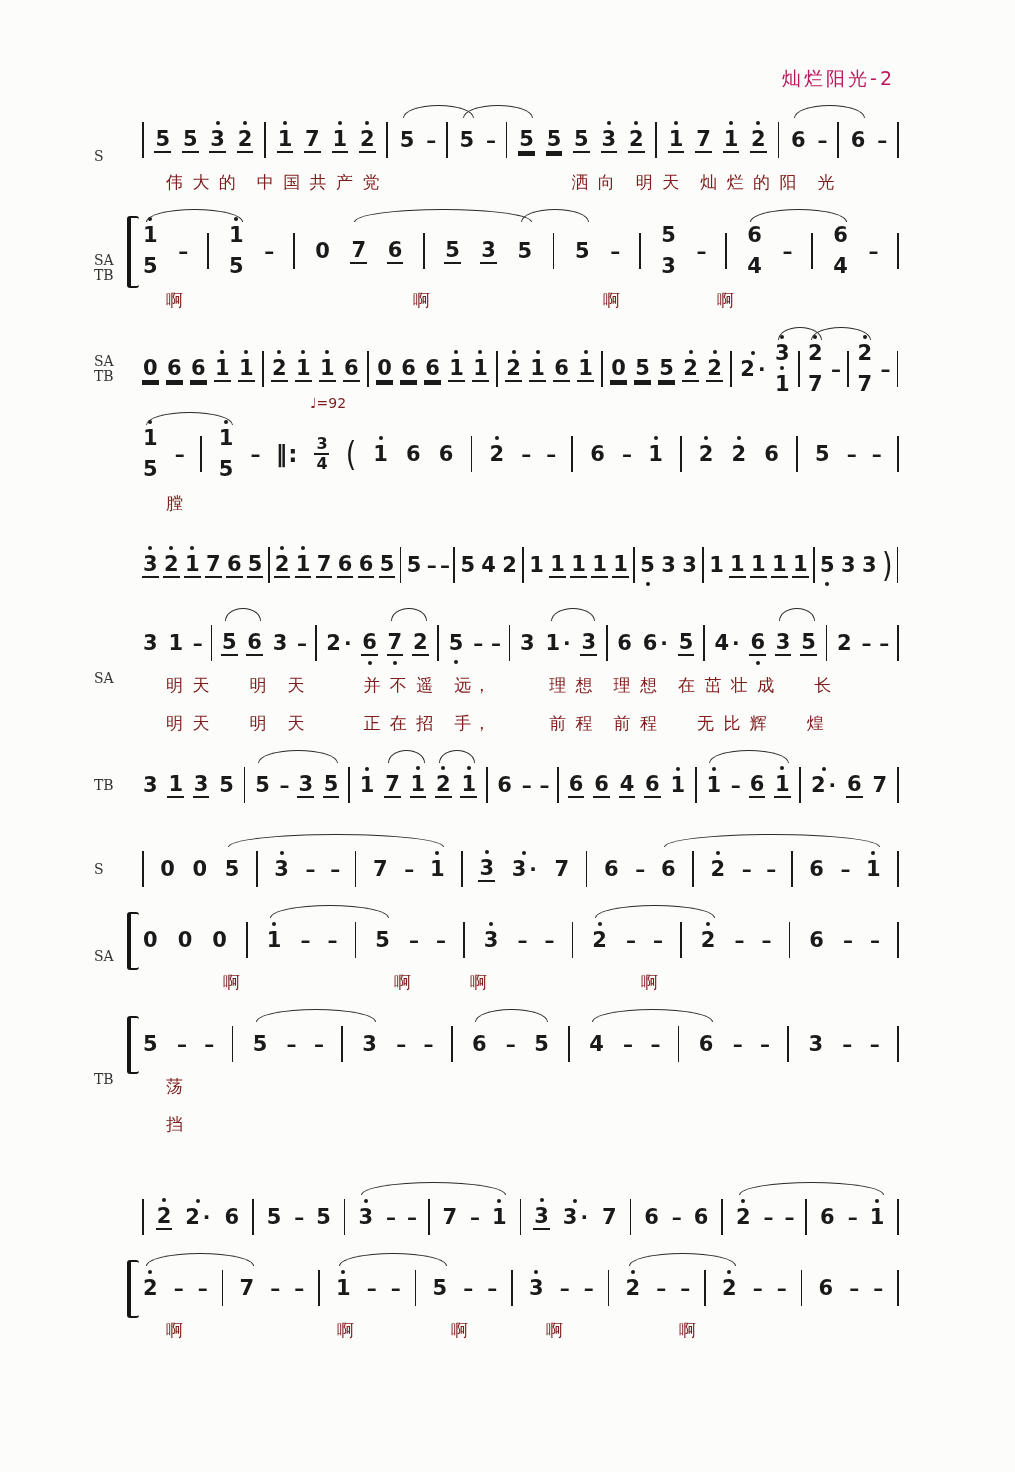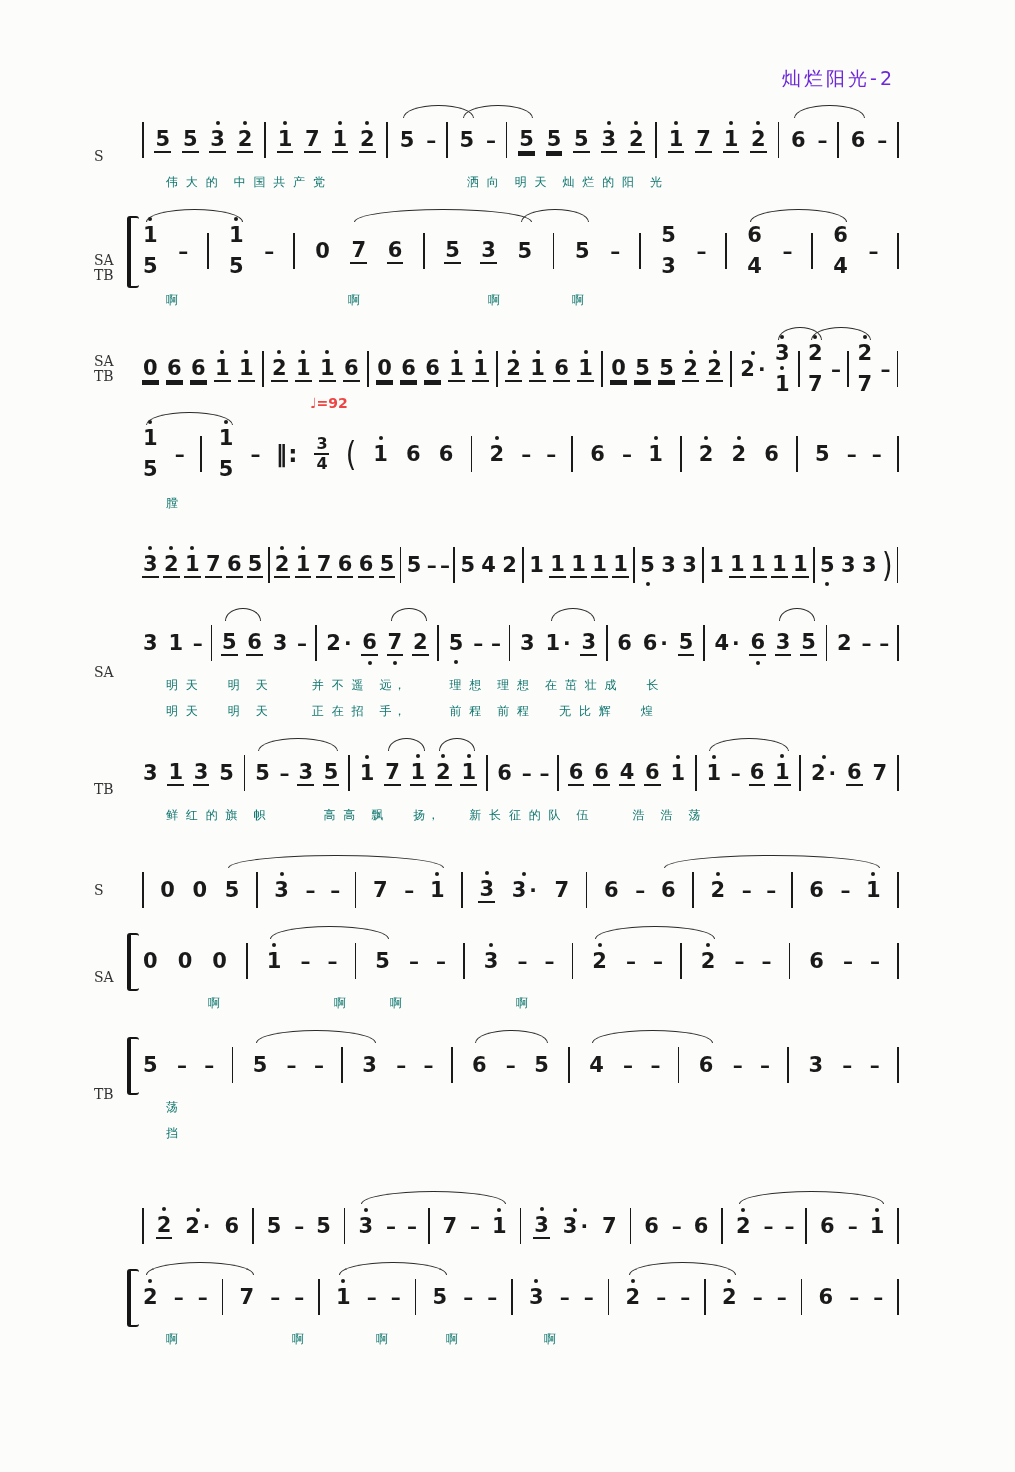--- a/index.html
+++ b/index.html
@@ -8,21 +8,21 @@
     width:1015px;height:1472px;
     background:#fcfcfb;
     box-sizing:border-box;
     padding:118px 116px 30px 94px;
     font-family:"DejaVu Sans",sans-serif;
     color:#1a1a1a;
     overflow:hidden;
   }
   .title{
     position:absolute;top:66px;right:120px;
-    font-size:19px;letter-spacing:3px;color:#6d28d9;
+    font-size:19px;letter-spacing:3px;color:#be185d;
     font-family:"DejaVu Sans",sans-serif;
   }
   .system{display:flex;margin-bottom:27px;}
   .system:nth-of-type(5){margin-bottom:34px;}
   .system:nth-of-type(7){margin-bottom:40px;}
   .system:nth-of-type(10){margin-bottom:58px;}
   .gutter{
     width:48px;flex:0 0 48px;
     display:flex;align-items:center;
     font-family:"DejaVu Serif",serif;
@@ -59,35 +59,35 @@
   .timesig{display:inline-flex;flex-direction:column;align-items:center;font-weight:700;font-size:16px;line-height:16px;}
   .ts-line{width:15px;height:1.8px;background:#1a1a1a;margin:1px 0;}
   .arc{
     position:absolute;height:12px;
     border:1.7px solid #2a2a2a;border-bottom:none;
     border-radius:100% 100% 0 0 / 200% 200% 0 0;
     pointer-events:none;
   }
   .tempo{
     position:absolute;top:-30px;
-    font-size:14px;font-weight:700;color:#ef4444;white-space:nowrap;
+    font-size:14px;font-weight:400;color:#7f1d1d;white-space:nowrap;
   }
   .bracket-el{
     position:absolute;left:-15px;top:-6px;width:8px;
     border-left:4.5px solid #151515;
     border-top:2.5px solid #151515;
     border-bottom:2.5px solid #151515;
     border-radius:3px;
   }
   .lyric{
-    font-size:12px;line-height:26px;color:#0f766e;
+    font-size:17px;line-height:26px;color:#7f1d1d;
     white-space:pre;letter-spacing:2px;
     padding-left:24px;margin-top:7px;
   }
-  .lyric + .lyric{margin-top:0;}
+  .lyric + .lyric{margin-top:12px;}
 </style>
 </head>
 <body>
 
 <div class="page">
   <div class="title">灿烂阳光-2</div>
   <div>
       <div class="system">
         <div class="gutter">S</div>
         <div class="staff">
@@ -1138,21 +1138,20 @@
                   <span>7</span>
                 </span>
               </span>
               <span class="bar tok-any"></span>
             </div>
             <div class="arc" style="left: 116.25px; width: 77.5px; top: -13px;"></div>
             <div class="arc" style="left: 246.25px; width: 34.5px; top: -13px;"></div>
             <div class="arc" style="left: 297.25px; width: 33.5px; top: -13px;"></div>
             <div class="arc" style="left: 567.25px; width: 77.5px; top: -13px;"></div>
           </div>
-          <div class="lyric">鲜 红 的 旗　帜　　　　高 高　飘　　扬，　　新 长 征 的 队　伍　　　浩　浩　荡</div>
         </div>
       </div>
       <div class="system">
         <div class="gutter">S</div>
         <div class="staff">
           <div class="row-wrap">
             <div class="notes-row">
               <span class="bar tok-any"></span>
               <span class="tok tok-any">
                 <span class="num-row">

